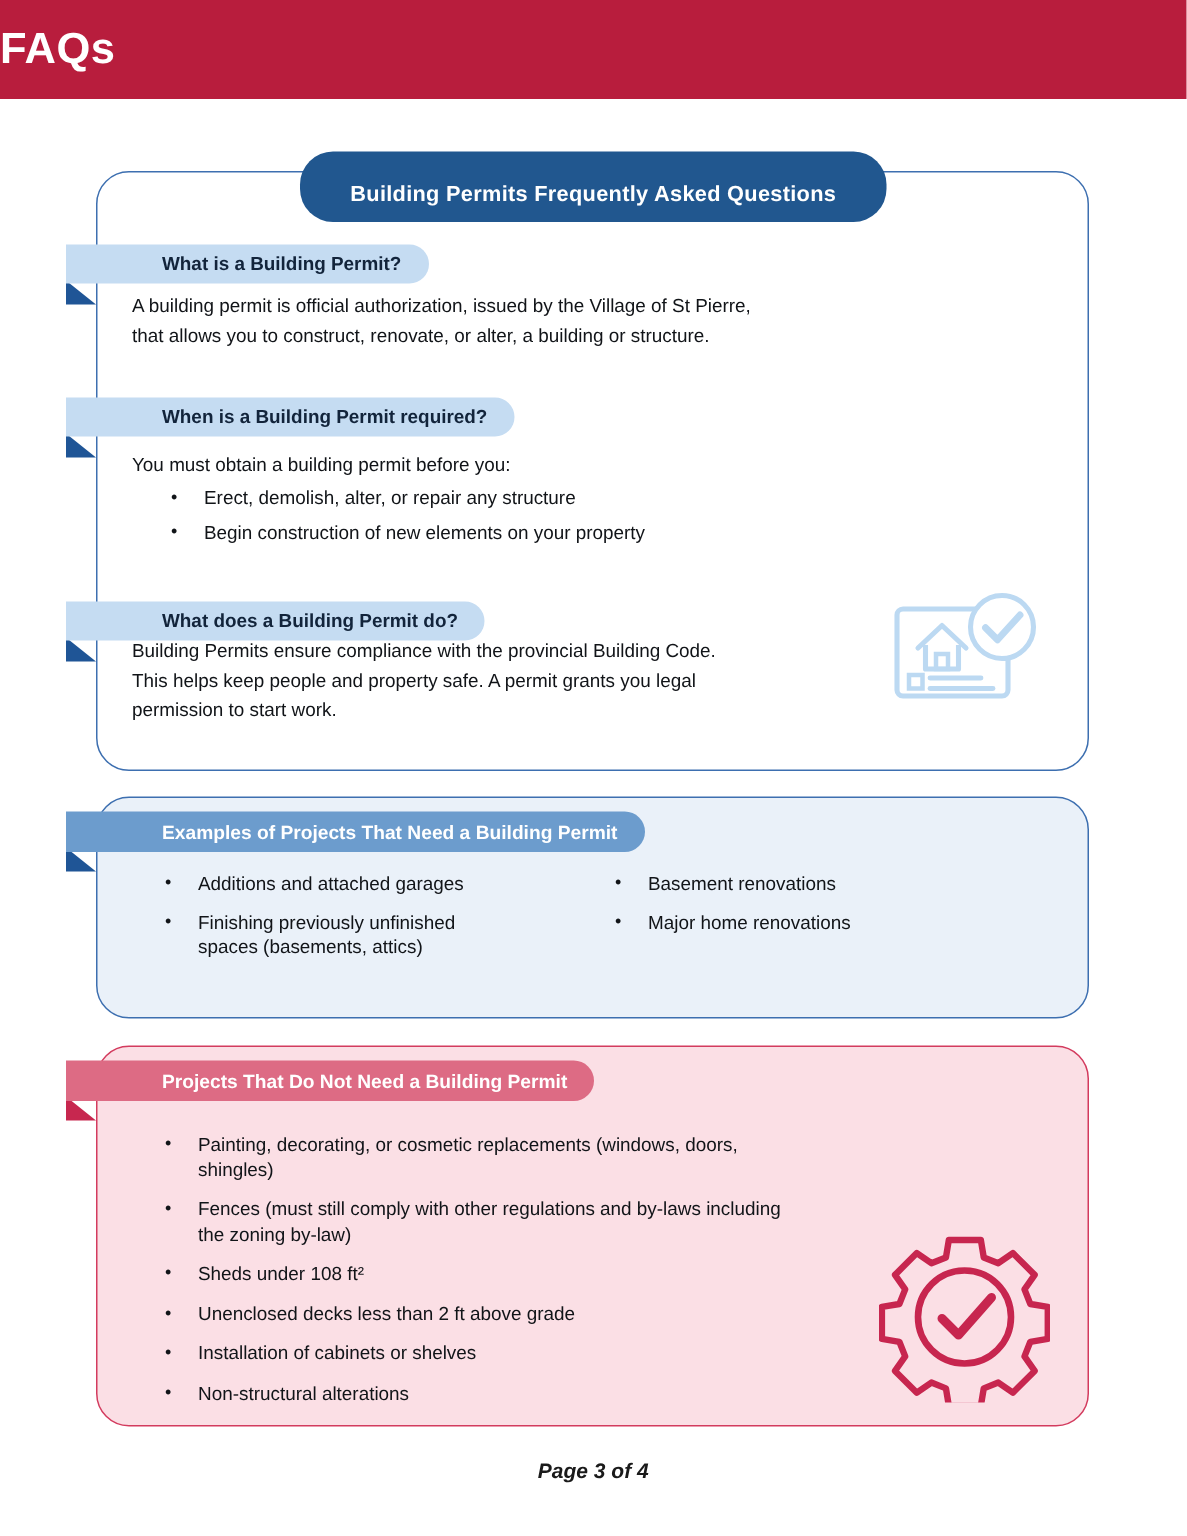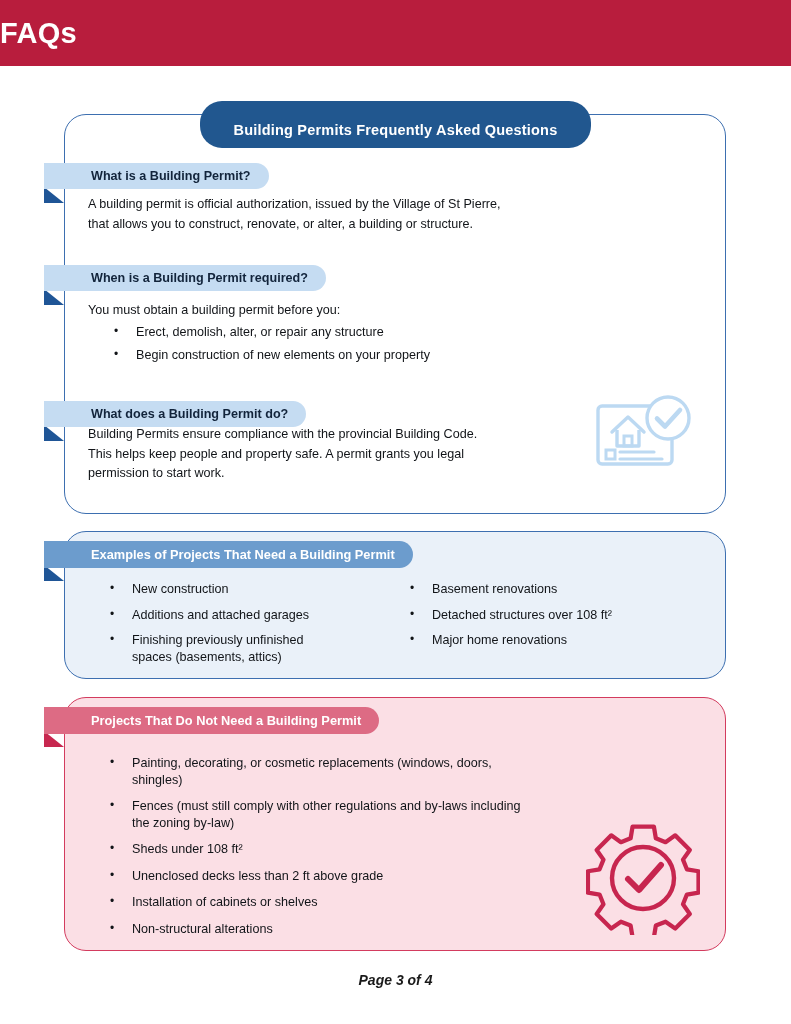--- a/index.html
+++ b/index.html
@@ -106,21 +106,21 @@
     border: 1.3px solid #d33b5e;
     border-radius: 22px;
   }
 
   
   .ribbon {
     position: absolute;
     display: flex;
     align-items: center;
     height: 26px;
-    padding: 0 18px 0 47px;
+    padding: 0 18px 0 64px;
     border-radius: 0 14px 14px 0;
     white-space: nowrap;
     z-index: 4;
     text-align: right;
   }
   .ribbon-q {
     background: #c5dcf2;
     color: #12243b;
     font-size: 12.6px;
     font-weight: bold;
@@ -282,32 +282,30 @@
   <path d="M65 26.5 L73 34.5 L88 18" fill="none" stroke="#bcd9f2" stroke-width="4.6" stroke-linecap="round" stroke-linejoin="round"></path>
 </svg>
 
 <div class="card card-need"></div>
 <div class="ribbon-tail tail-navy" style="top:565px;"></div>
 <div class="ribbon ribbon-blue" style="left:44px; top:541px;">Examples of Projects That Need a Building Permit</div>
 
 <div class="two-col" style="left:106px; top:581px;">
   <div class="col-a">
     <ul class="blist">
-      <li>New construction</li>
       <li>Additions and attached garages</li>
       <li style="margin-bottom:0;">
         <span>Finishing previously unfinished</span><br>
         <span>spaces (basements, attics)</span>
       </li>
     </ul>
   </div>
   <div class="col-b">
     <ul class="blist">
       <li>Basement renovations</li>
-      <li>Detached structures over 108 ft²</li>
       <li>Major home renovations</li>
     </ul>
   </div>
 </div>
 
 <div class="card card-nonneed"></div>
 <div class="ribbon-tail tail-red" style="top:731px;"></div>
 <div class="ribbon ribbon-red" style="left:44px; top:707px;">Projects That Do Not Need a Building Permit</div>
 
 <div class="red-list" style="left:106px; top:755px;">

